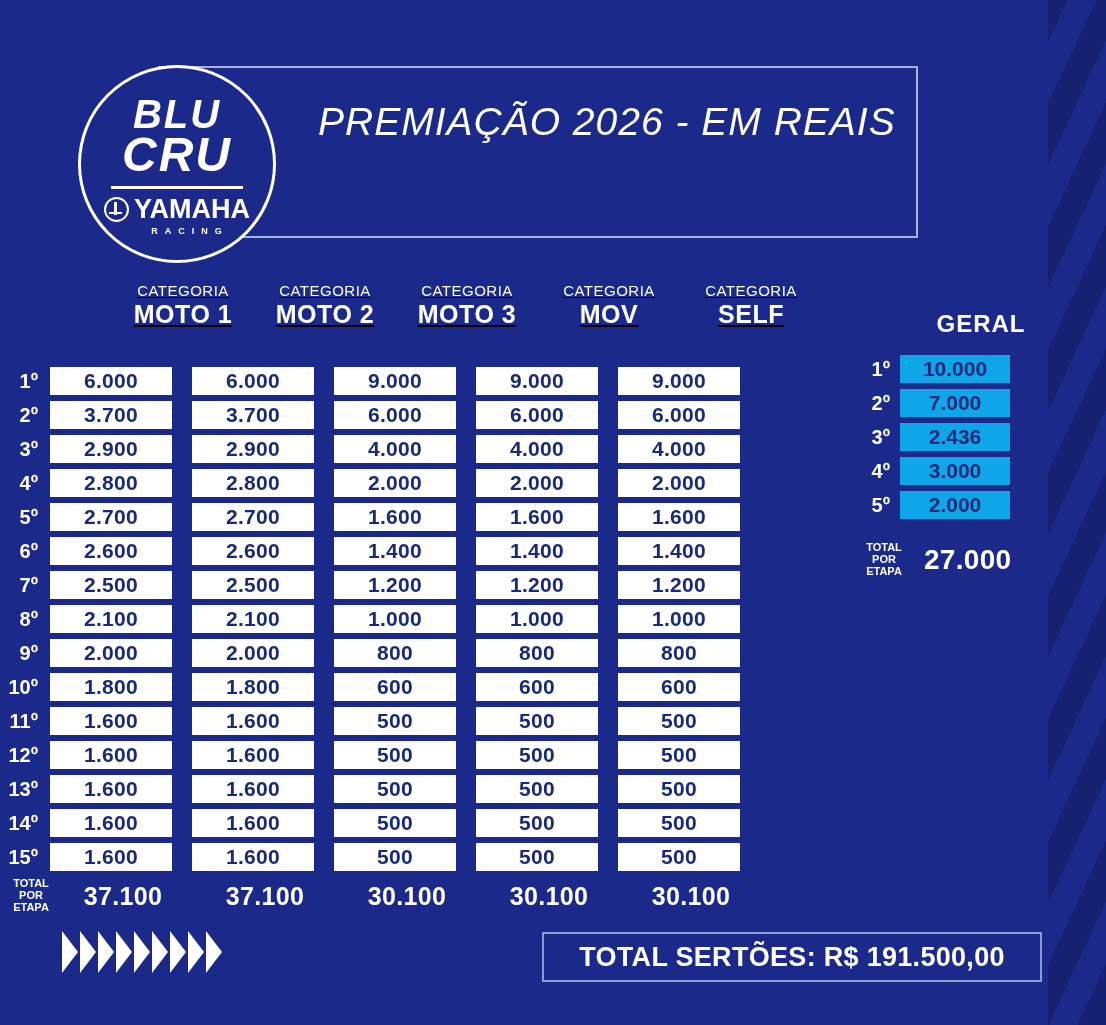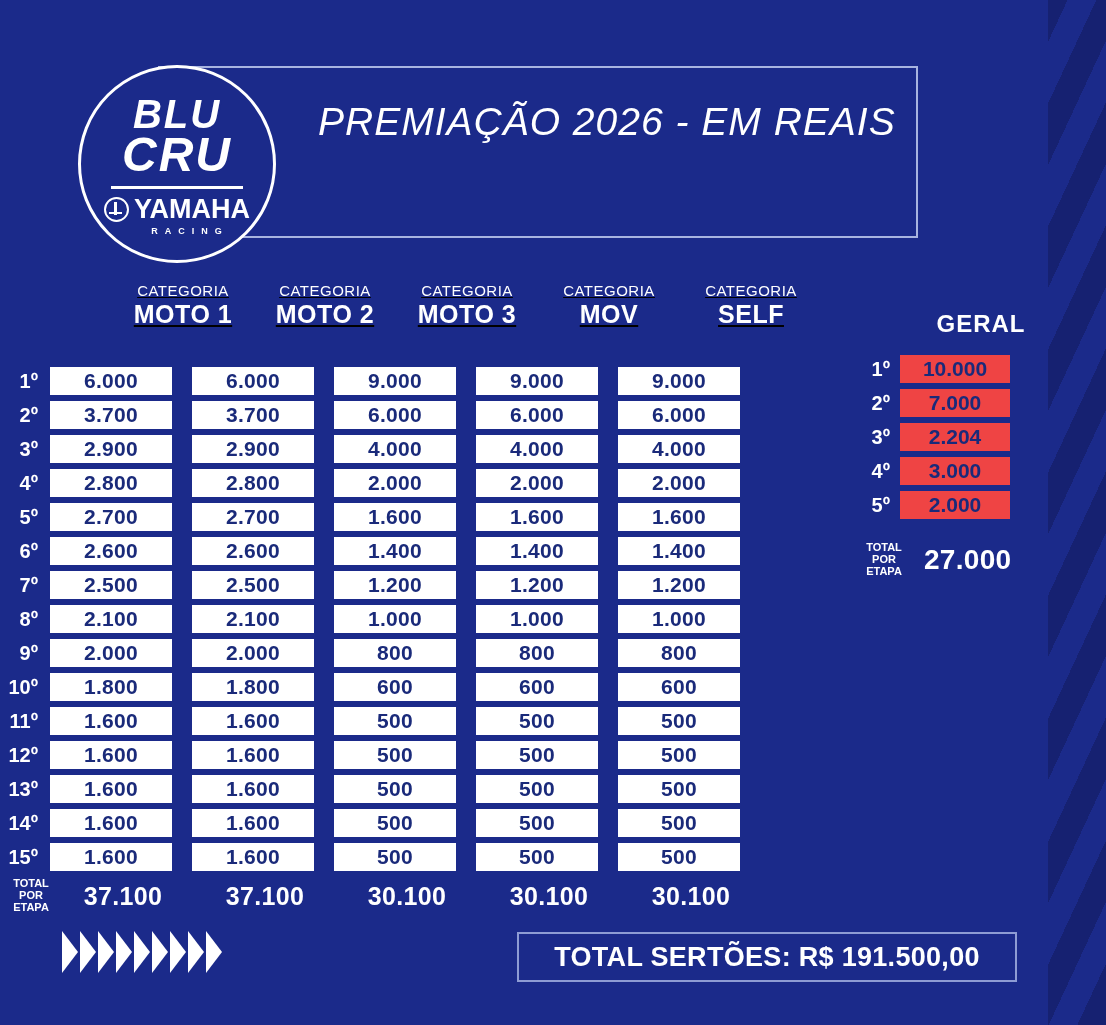--- a/index.html
+++ b/index.html
@@ -166,21 +166,21 @@
     width: 190px; margin-left: 28px;
   }
   #geral-rows { margin-top: 14px; }
   .geral-row { display: flex; align-items: center; height: 34px; }
   .geral-rank {
     width: 42px; text-align: right; padding-right: 10px;
     color: #ffffff; font-size: 20px; font-weight: bold; flex: none;
   }
   .geral-cell {
     width: 110px; height: 28px;
-    background: #ef4444; color: #1a2a7a;
+    background: #0ea5e9; color: #1a2a7a;
     font-size: 21px; font-weight: bold;
     display: flex; align-items: center; justify-content: center;
   }
   #geral-total-row {
     display: flex; align-items: center; margin-top: 20px;
   }
   #geral-total-label {
     width: 52px; text-align: center;
     color: #ffffff; font-size: 11px; font-weight: bold; line-height: 1.08;
     flex: none;
@@ -196,21 +196,21 @@
     display: flex; gap: 2px;
   }
   .chev {
     width: 0; height: 0;
     border-top: 21px solid transparent;
     border-bottom: 21px solid transparent;
     border-left: 16px solid #ffffff;
   }
 
   #total-banner {
-    position: absolute; left: 517px; top: 932px;
+    position: absolute; left: 542px; top: 932px;
     width: 500px; height: 50px;
     border: 2px solid #8e9cd4;
     display: flex; align-items: center; justify-content: center;
   }
   #total-banner-text {
     color: #ffffff; font-size: 27px; font-weight: bold;
     letter-spacing: 0.3px;
   }
 </style>
 </head>
@@ -441,21 +441,21 @@
         <div class="geral-row">
           <div class="geral-rank">1º</div>
           <div class="geral-cell">10.000</div>
         </div>
         <div class="geral-row">
           <div class="geral-rank">2º</div>
           <div class="geral-cell">7.000</div>
         </div>
         <div class="geral-row">
           <div class="geral-rank">3º</div>
-          <div class="geral-cell">2.204</div>
+          <div class="geral-cell">2.436</div>
         </div>
         <div class="geral-row">
           <div class="geral-rank">4º</div>
           <div class="geral-cell">3.000</div>
         </div>
         <div class="geral-row">
           <div class="geral-rank">5º</div>
           <div class="geral-cell">2.000</div>
         </div>
       </div>

